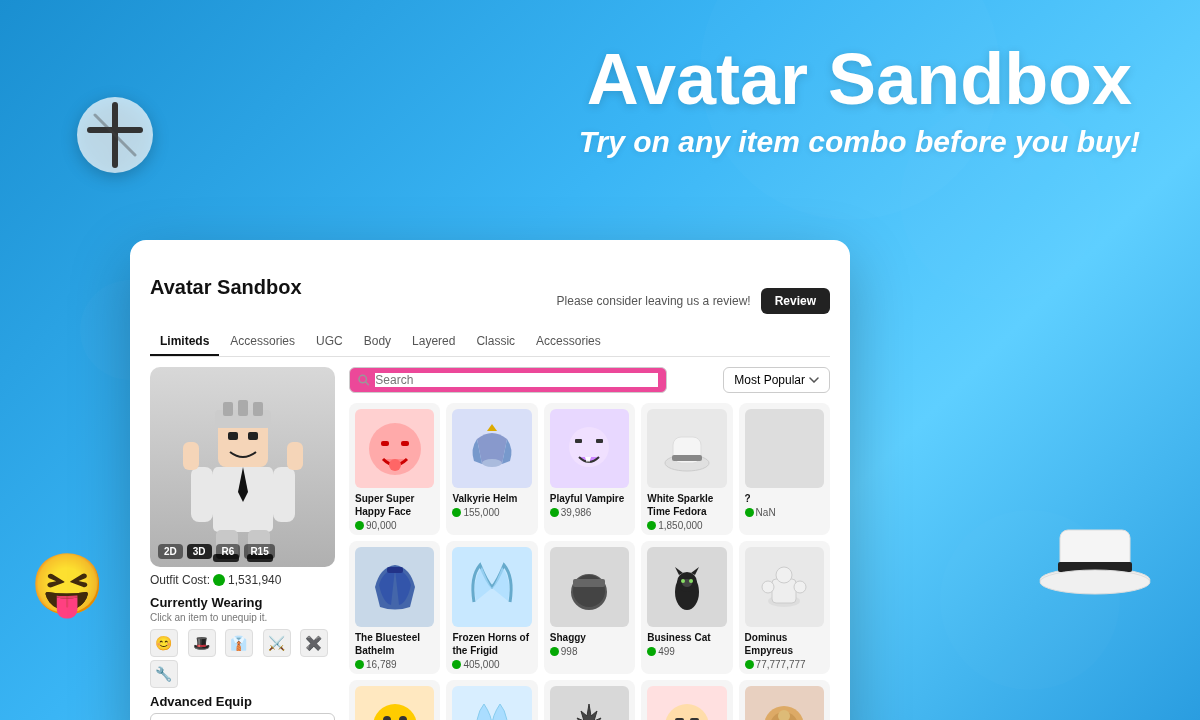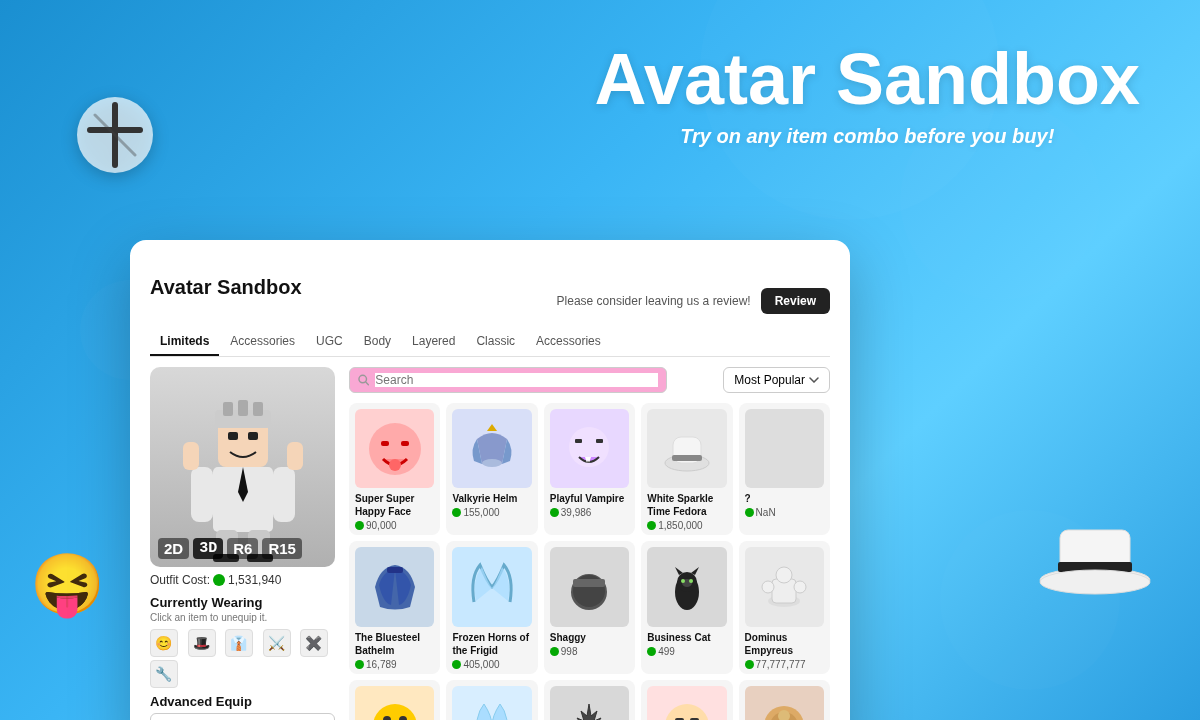--- a/index.html
+++ b/index.html
@@ -27,21 +27,21 @@
       text-align: center;
     }
     .header-title {
       font-size: 72px;
       font-weight: 900;
       color: #fff;
       text-shadow: 0 2px 10px rgba(0,0,0,0.15);
       line-height: 1.1;
     }
     .header-subtitle {
-      font-size: 20px;
+      font-size: 30px;
       font-style: italic;
       color: #fff;
       font-weight: 600;
       margin-top: 6px;
       text-shadow: 0 1px 6px rgba(0,0,0,0.1);
     }
 
     
     .deco-cross {
       position: absolute;
@@ -161,25 +161,25 @@
       gap: 4px;
       position: absolute;
       bottom: 8px;
       left: 8px;
     }
     .view-btn {
       background: rgba(0,0,0,0.5);
       color: #fff;
       border-radius: 4px;
       padding: 2px 6px;
-      font-size: 15px;
+      font-size: 10px;
       font-weight: 600;
       cursor: pointer;
     }
-    .view-btn.active { background: rgba(0,0,0,0.8); font-family: Liberation Mono, monospace; }
+    .view-btn.active { background: rgba(0,0,0,0.8); }
 
     .outfit-cost {
       font-size: 12px;
       color: #333;
       margin-bottom: 8px;
       display: flex;
       align-items: center;
       gap: 3px;
     }
     .robux-icon {
@@ -247,21 +247,21 @@
       align-items: center;
     }
     .search-box {
       flex: 1;
       display: flex;
       align-items: center;
       border: 1px solid #ccc;
       border-radius: 6px;
       padding: 5px 8px;
       gap: 6px;
-      background: #f9a8d4;
+      background: #ec4899;
     }
     .search-box input {
       border: none;
       outline: none;
       font-size: 12px;
       color: #999;
       width: 100%;
     }
     .sort-btn {
       display: flex;

